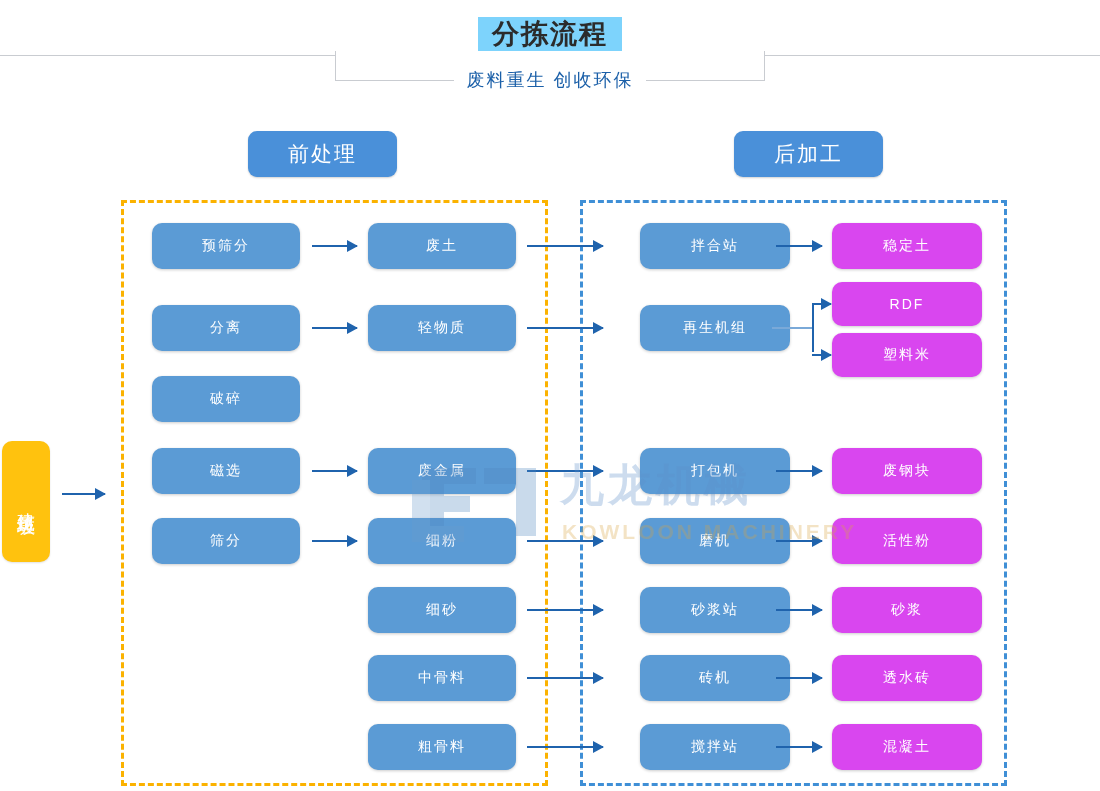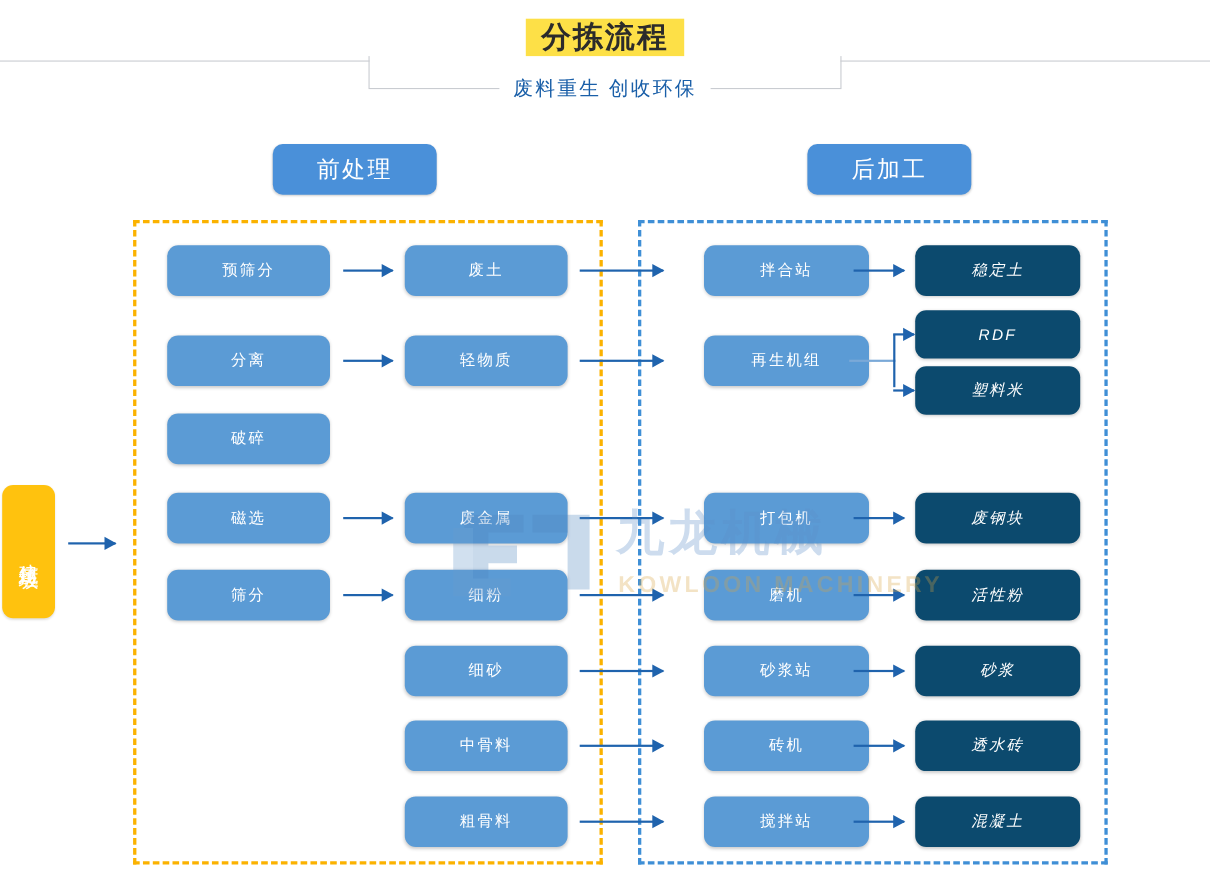--- a/index.html
+++ b/index.html
@@ -22,21 +22,21 @@
   }
   .hdr-rule.left{left:0px;width:336px;}
   .hdr-rule.right{left:764px;width:336px;}
   .hdr-title{
     position:absolute;left:0;top:17px;width:1100px;text-align:center;
     font-size:27px;font-weight:bold;color:#2b2b2b;letter-spacing:2px;
     line-height:34px;
     background:#ffffff;
   }
   .hdr-title-inner{
-    display:inline-block;background:#fde047;padding:0 14px;text-align:right;
+    display:inline-block;background:#7dd3fc;padding:0 14px;text-align:right;
   }
   .hdr-sub{
     position:absolute;left:0;top:62px;width:1100px;text-align:center;
     font-size:18px;color:#1a5fa8;letter-spacing:2px;line-height:36px;
   }
   .hdr-sub-inner{display:inline-block;background:#ffffff;padding:0 12px;}
 
   
   .pill{
     position:absolute;height:46px;border-radius:9px;
@@ -65,21 +65,21 @@
 
   
   .node{
     position:absolute;border-radius:10px;color:#ffffff;
     display:flex;align-items:center;justify-content:center;
     font-size:14px;letter-spacing:2px;
     box-shadow:0 1px 3px rgba(0,0,0,.20);
     box-sizing:border-box;
   }
   .node.lt{background:#5b9bd5;}      
-  .node.dk{background:#0c4a6e;font-style:italic;}      
+  .node.dk{background:#d946ef;}      
 
   .c1{left:152px;width:148px;}
   .c2{left:368px;width:148px;}
   .c3{left:640px;width:150px;}
   .c4{left:832px;width:150px;}
   .h{height:46px;}
 
   
   .arrow{position:absolute;height:2px;background:#1f63ad;}
   .arrow::after{

